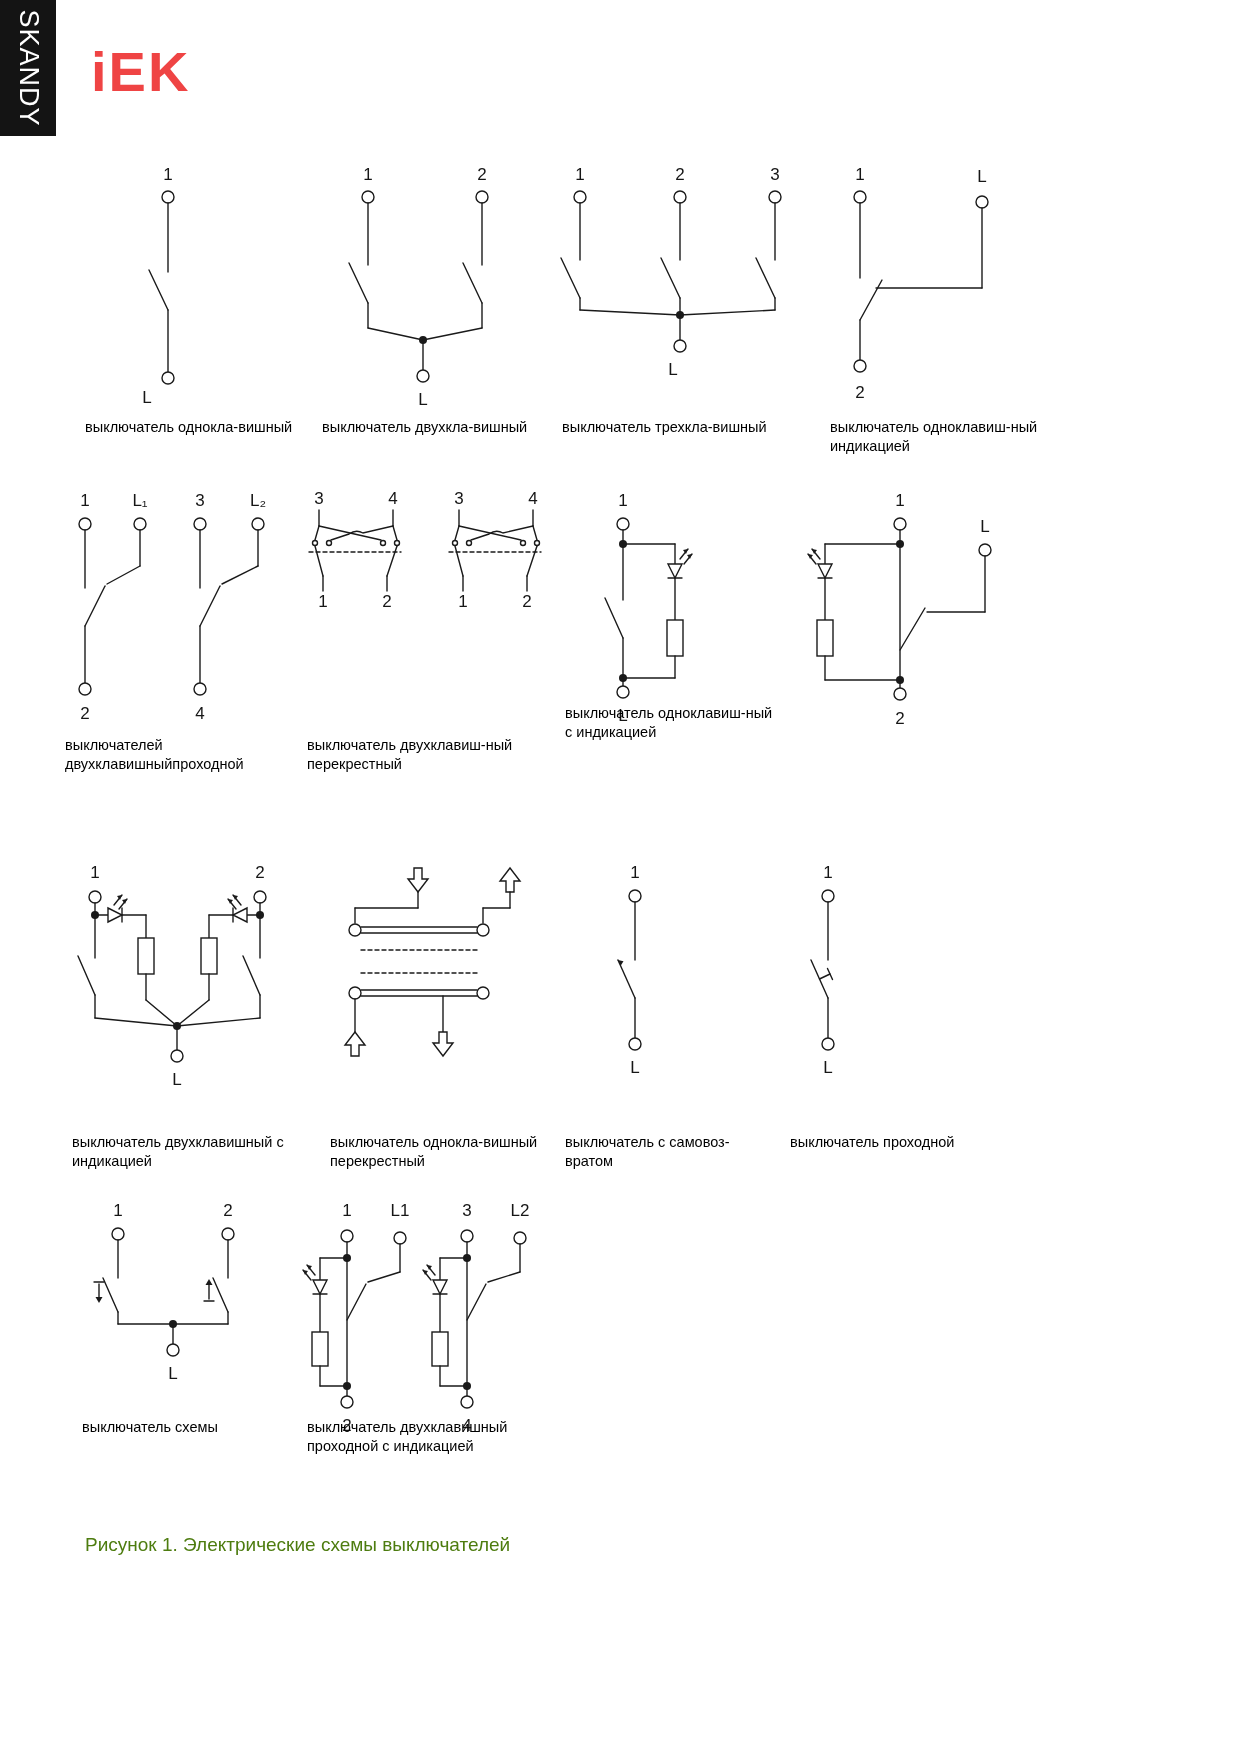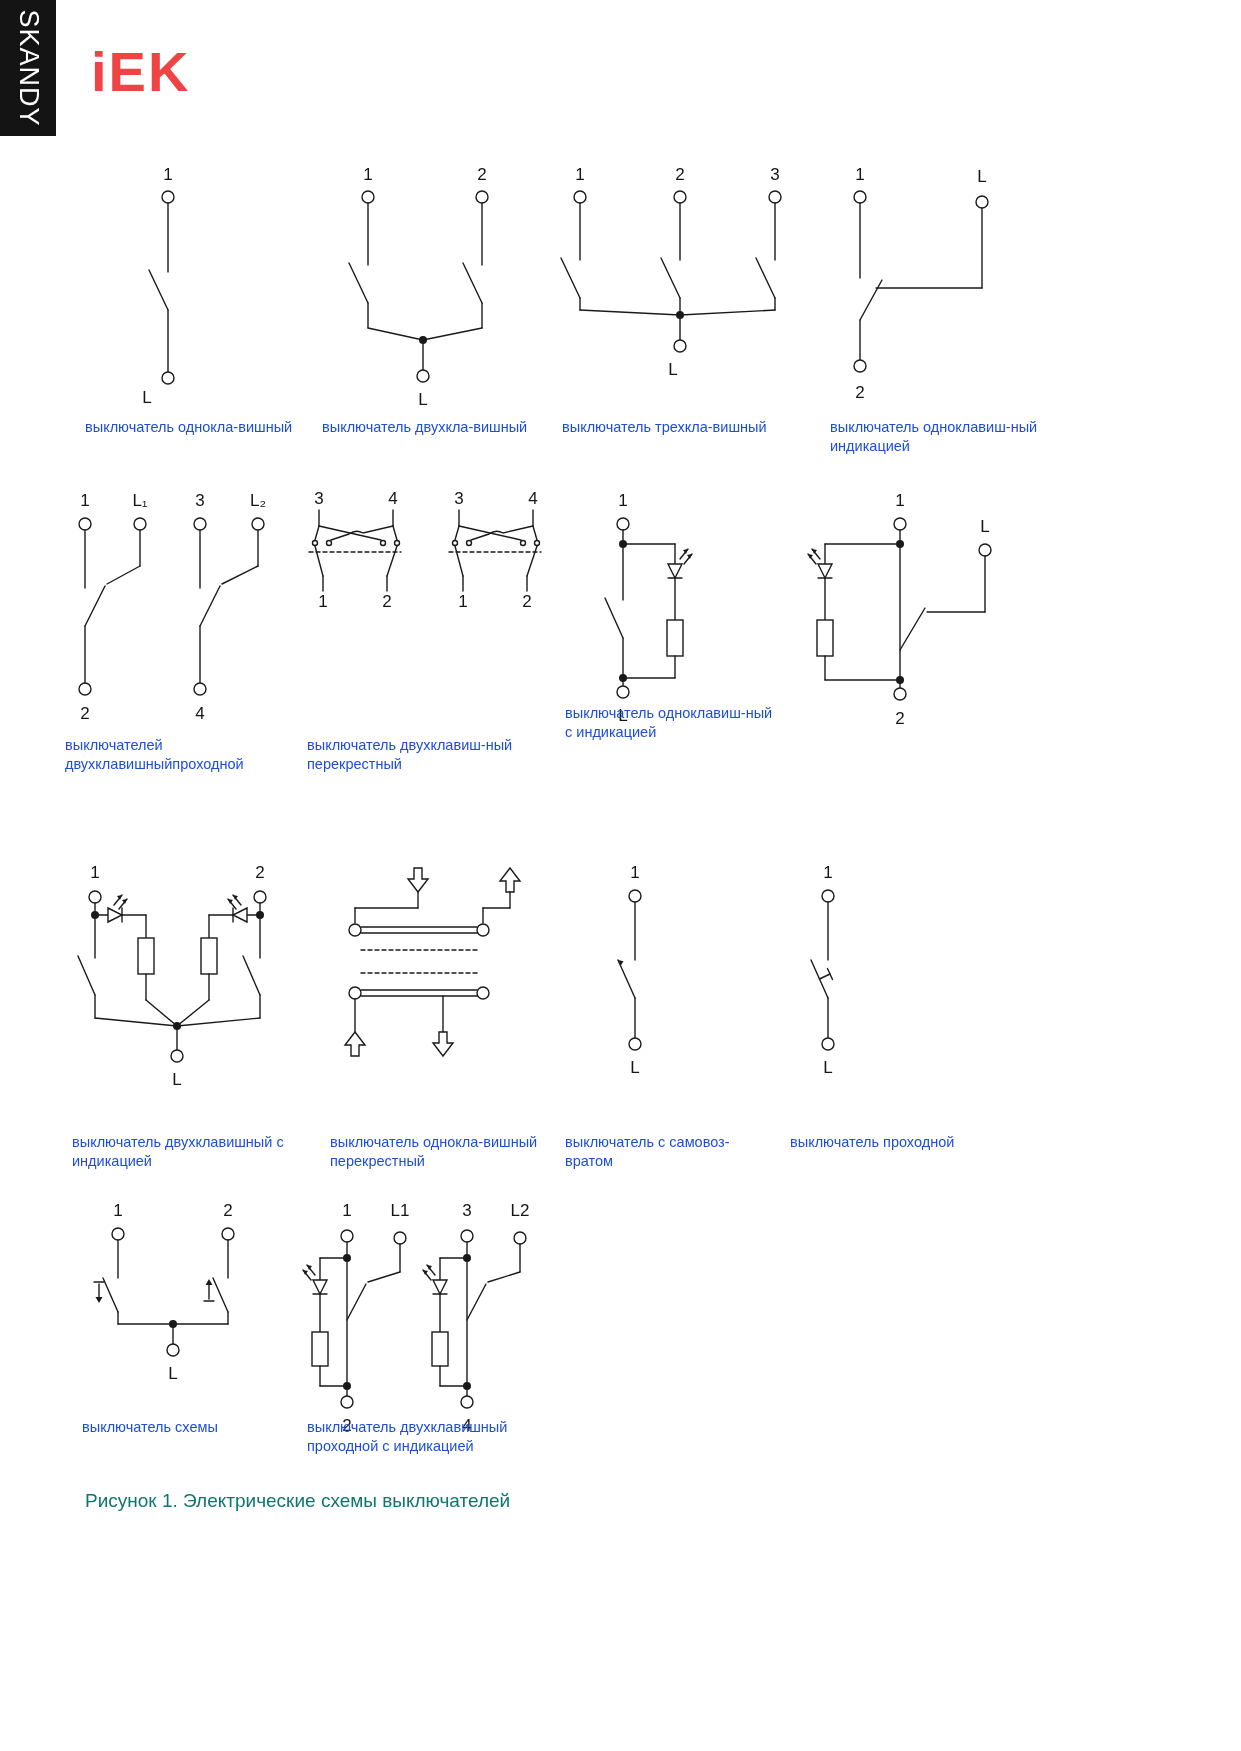--- a/index.html
+++ b/index.html
@@ -4,22 +4,22 @@
 <style>
   html,body{margin:0;padding:0;background:#ffffff;}
   .page{position:relative;width:1241px;height:1751px;background:#ffffff;
         font-family:"Liberation Sans","DejaVu Sans",sans-serif;color:#1a1a1a;overflow:hidden;}
   .brandbar{position:absolute;left:0;top:0;width:56px;height:136px;background:#141414;}
   .brandbar span{position:absolute;left:50%;top:50%;transform:translate(-50%,-50%) rotate(90deg);
         color:#ffffff;font-size:27px;letter-spacing:1px;white-space:nowrap;font-weight:500;}
   .logo{position:absolute;left:76px;top:44px;font-size:56px;font-weight:800;letter-spacing:2px;
         color:#ef4444;line-height:1;margin-left:15px;}
   .diagram{position:absolute;}
-  .caption{position:absolute;font-size:14.5px;line-height:1.32;color:#1d4ed8;}
-  .figcaption{position:absolute;left:85px;top:1490px;font-size:19px;color:#0f766e;}
+  .caption{position:absolute;font-size:14.5px;line-height:1.32;color:#000000;}
+  .figcaption{position:absolute;left:85px;top:1534px;font-size:19px;color:#4d7c0f;}
   svg{display:block;overflow:visible;}
   .w line,.w path,.w polyline{stroke:#1a1a1a;stroke-width:1.4;fill:none;stroke-linecap:round;}
   .term{fill:#ffffff;stroke:#1a1a1a;stroke-width:1.4;}
   .dot{fill:#1a1a1a;stroke:none;}
   .comp{fill:#ffffff;stroke:#1a1a1a;stroke-width:1.4;}
   .ah{fill:#1a1a1a;stroke:none;}
   .dash{stroke-dasharray:4 3;}
   svg text{fill:#161616;font-size:17px;text-anchor:middle;
         font-family:"Liberation Sans","DejaVu Sans",sans-serif;}
 </style>

